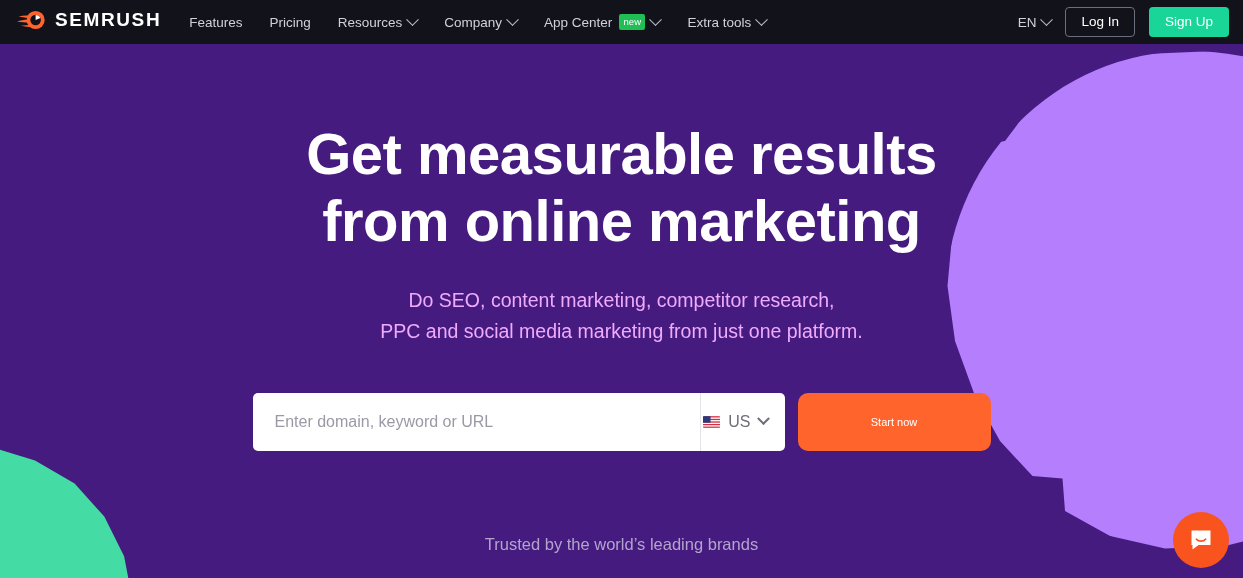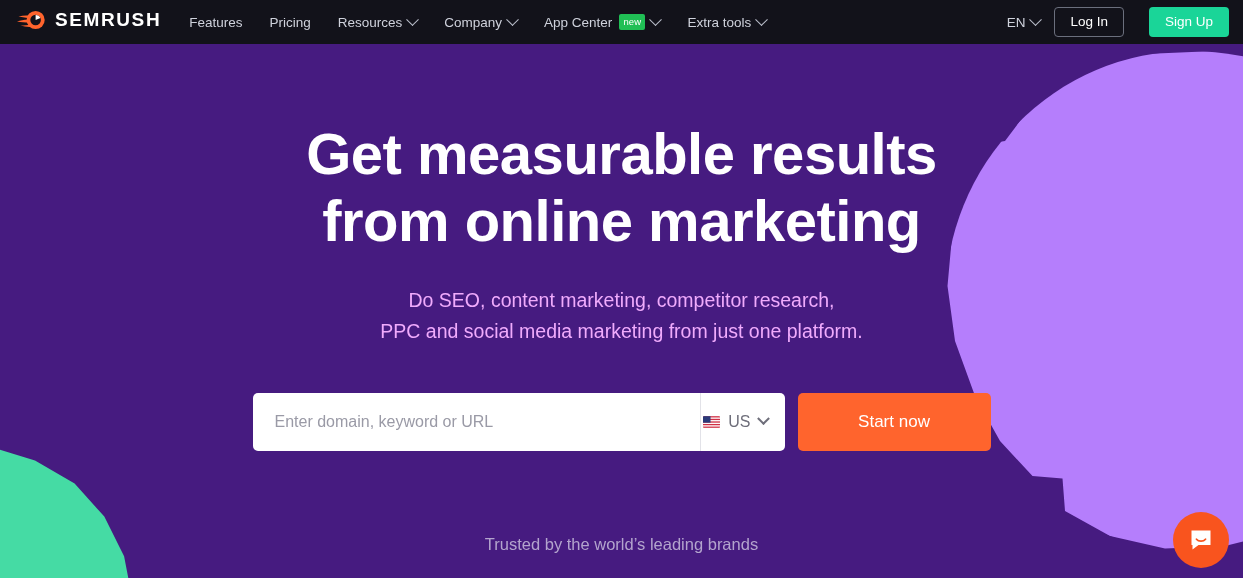--- a/index.html
+++ b/index.html
@@ -96,21 +96,20 @@
   .btn-signup {
     border: none;
     background: #1ad598;
     color: #ffffff;
     font-size: 13.5px;
     font-family: inherit;
     border-radius: 4px;
     padding: 8px 16px;
     cursor: pointer;
     line-height: 1;
-    margin-left: 11px;
   }
 
   
   .hero {
     position: relative;
     width: 1243px;
     height: 534px;
     background: #461b80;
     overflow: hidden;
   }
@@ -227,25 +226,25 @@
     width: 9px;
     height: 9px;
     border-right: 2px solid #6e6e7a;
     border-bottom: 2px solid #6e6e7a;
     transform: rotate(45deg) translate(-2px, -2px);
   }
   .btn-start {
     width: 193px;
     height: 58px;
     border: none;
-    border-radius: 5px;
+    border-radius: 10px;
     background: #ff642d;
     color: #ffffff;
     font-family: inherit;
-    font-size: 17px;
+    font-size: 11px;
     cursor: pointer;
   }
   .trusted {
     margin-top: 84px;
     color: #b3a4cd;
     font-size: 16.5px;
     text-align: center;
   }
 
   

